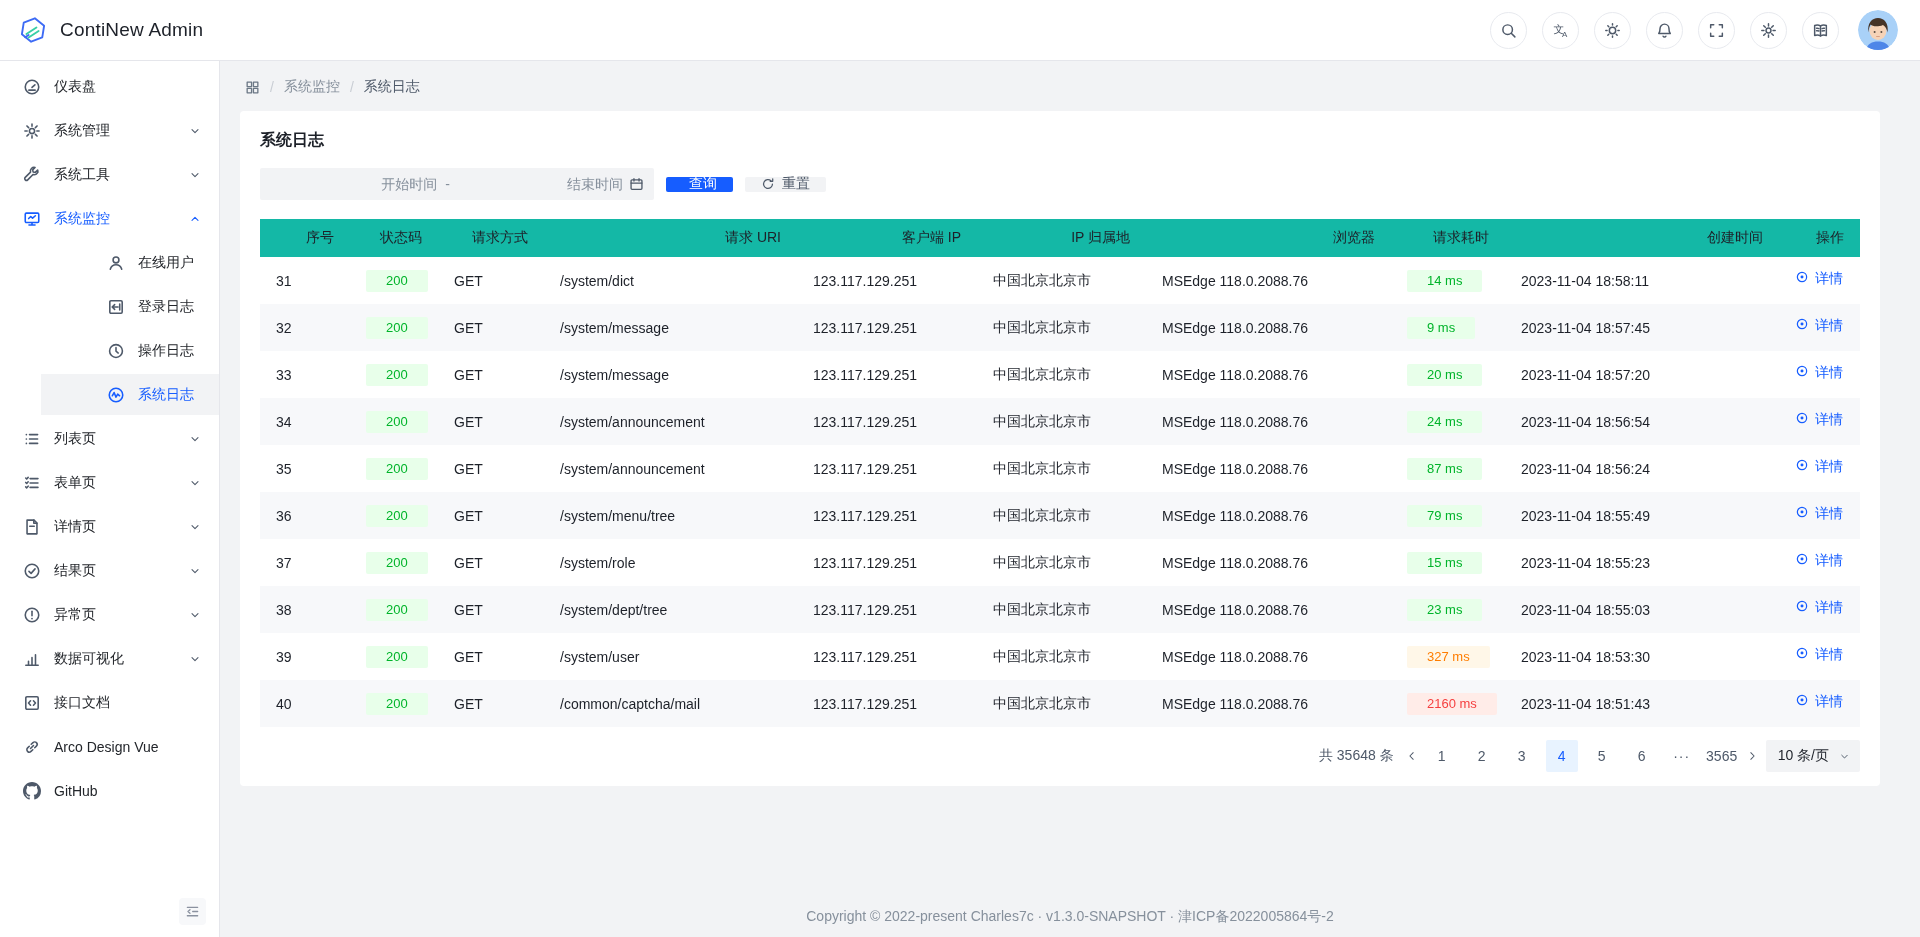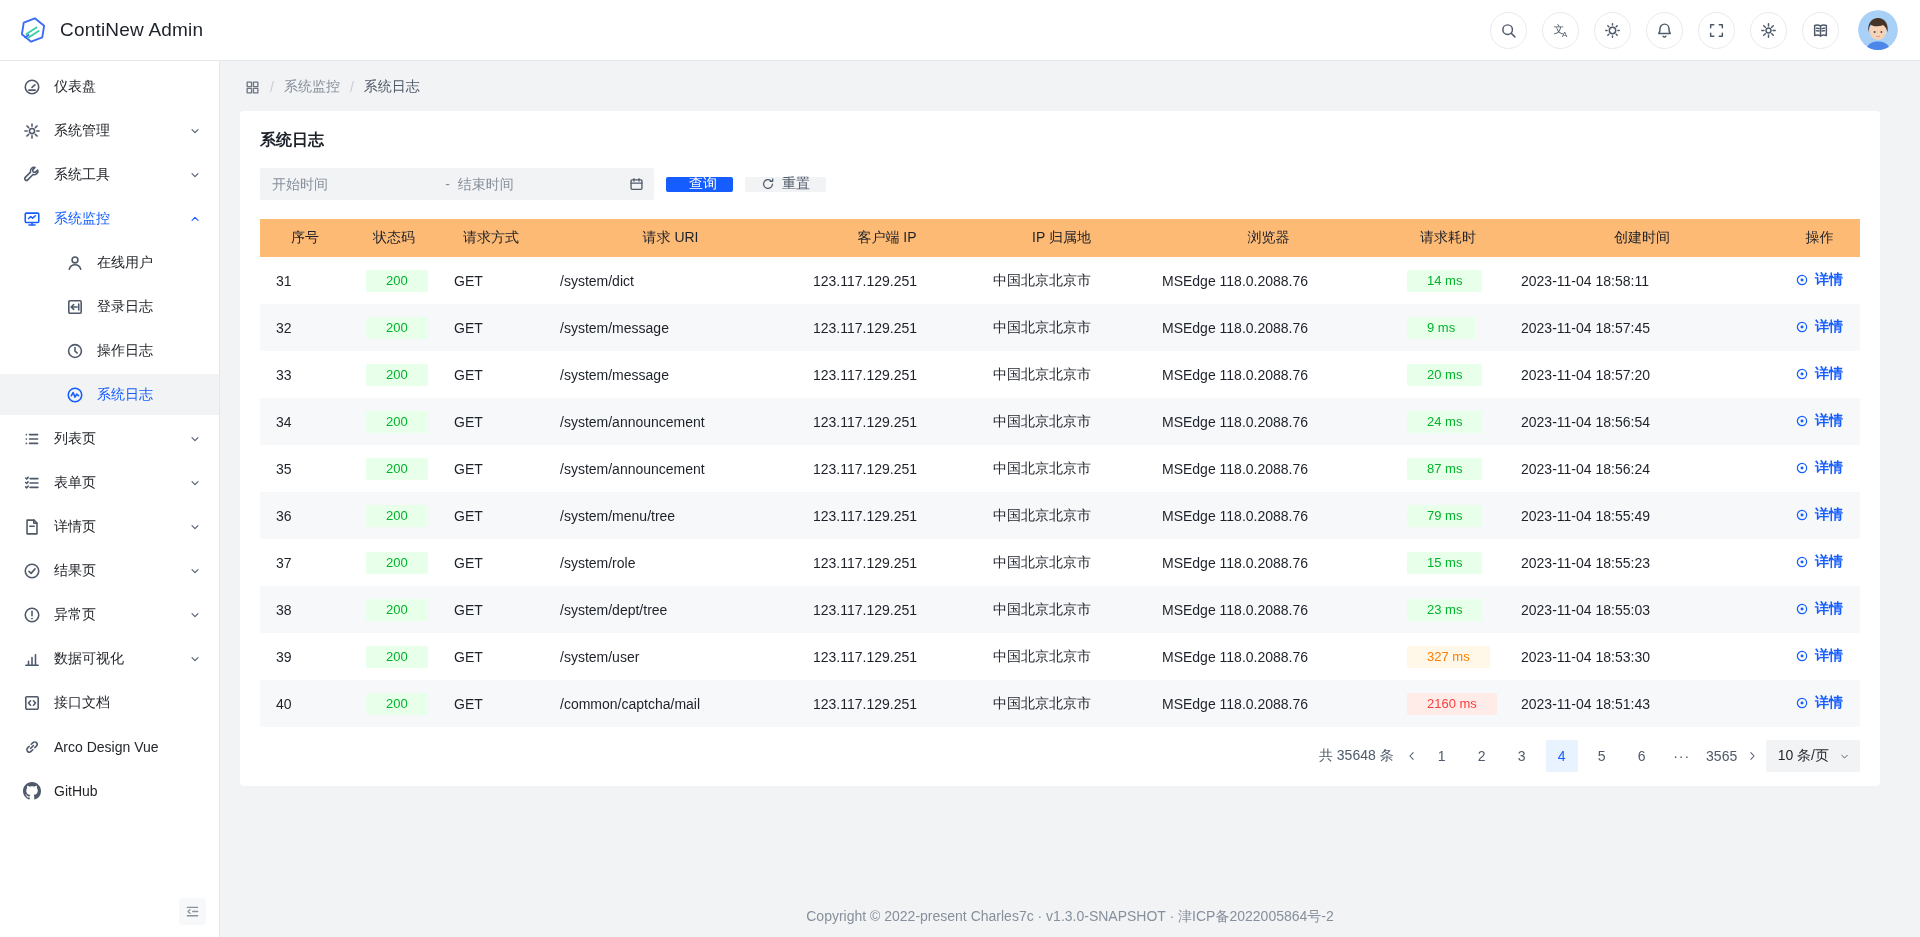--- a/index.html
+++ b/index.html
@@ -17,61 +17,61 @@
   .avatar { width:40px; height:40px; border-radius:50%; overflow:hidden; cursor:pointer; margin-left:4px; }
 
   
   .sidebar { position:absolute; top:55px; left:0; bottom:0; width:220px; background:#fff; border-right:1px solid #e5e6eb; padding-top:8px; z-index:10; }
   .menu-item { height:41px; margin:3px 0; display:flex; align-items:center; padding:0 18px 0 23px; cursor:pointer; color:#23262b; }
   .menu-item .menu-icon { width:18px; height:18px; margin-right:13px; color:#4e5969; flex:none; }
   .menu-item .menu-icon svg { width:18px; height:18px; }
   .menu-item .menu-label { flex:1; white-space:nowrap; overflow:hidden; }
   .menu-item .menu-chevron { width:12px; color:#4e5969; }
   .menu-item .menu-chevron svg { width:12px; height:12px; }
-  .menu-item.sub { padding-left:66px; }
+  .menu-item.sub { padding-left:66px;margin-left:41px; }
   .menu-item.parent-active, .menu-item.parent-active .menu-icon, .menu-item.parent-active .menu-chevron { color:#165dff; }
   .menu-item.selected { background:#f2f3f5; color:#165dff; }
   .menu-item.selected .menu-icon { color:#165dff; }
   .collapse-btn { position:absolute; right:13px; bottom:12px; width:27px; height:27px; border-radius:4px; background:#f7f8fa; display:flex; align-items:center; justify-content:center; color:#8a919f; cursor:pointer; }
   .collapse-btn svg { width:15px; height:15px; }
 
   
   .main { position:absolute; top:61px; left:220px; right:0; bottom:0; background:#f2f3f5; }
   .breadcrumb { display:flex; align-items:center; gap:10px; padding:17px 25px 15px 25px; color:#86909c; }
   .breadcrumb .bc-icon { width:15px; height:15px; color:#6b7785; }
   .breadcrumb .bc-icon svg { width:15px; height:15px; }
   .bc-sep { color:#c9cdd4; }
   .bc-item { color:#86909c; cursor:pointer; }
   .bc-item.current { color:#4e5969; cursor:default; }
 
   .card { background:#fff; border-radius:4px; margin:0 40px 0 20px; padding:19px 20px 14px 20px; }
   .page-title { font-size:16px; font-weight:600; color:#1d2129; margin-bottom:17px; }
 
   .filter-row { display:flex; align-items:center; gap:12px; margin-bottom:19px; }
   .range-picker { width:394px; height:32px; background:#f2f3f5; border-radius:2px; display:flex; align-items:center; padding:0 10px 0 12px; color:#86909c; }
-  .range-picker input { flex:1; min-width:0; border:none; outline:none; background:transparent; font:inherit; color:#4e5969; }
+  .range-picker input { flex:1; min-width:0; border:none; outline:none; background:transparent; font:inherit; color:#4e5969;text-align:right; }
   .range-picker input::placeholder { color:#86909c; }
   .range-sep { padding:0 8px; color:#86909c; }
   .range-picker .cal-icon { color:#4e5969; margin-left:6px; cursor:pointer; }
   .range-picker .cal-icon svg { width:15px; height:15px; }
   .btn { height:15px; border:none; border-radius:2px; padding:0 16px; font:inherit; display:flex; align-items:center; gap:7px; cursor:pointer; }
   .btn svg { width:14px; height:14px; }
   .btn-primary { background:#165dff; color:#fff; }
   .btn-secondary { background:#f2f3f5; color:#4e5969; }
 
   
   table { width:100%; border-collapse:collapse; table-layout:fixed; }
-  thead th { background:#fdba74; height:38px; font-weight:500; text-align:center; padding:0 16px; color:#1d2129; white-space:nowrap; overflow:hidden; }
+  thead th { background:#14b8a6; height:38px; font-weight:500; text-align:right; padding:0 16px; color:#1d2129; white-space:nowrap; overflow:hidden; }
   tbody td { height:47px; padding:0 16px; color:#1d2129; white-space:nowrap; overflow:hidden; }
   tbody tr:nth-child(even) { background:#f7f8fa; }
   .badge { display:inline-block; padding:2px 20px; border-radius:2px; font-size:13px; line-height:18px; }
   .badge.green { background:#e8ffea; color:#00b42a; }
   .badge.orange { background:#fff7e8; color:#ff7d00; }
   .badge.red { background:#ffece8; color:#f53f3f; }
-  .detail-link { color:#165dff; display:inline-flex; align-items:center; gap:6px; cursor:pointer; text-decoration:none;font-weight:bold; }
+  .detail-link { color:#165dff; display:inline-flex; gap:6px; cursor:pointer; text-decoration:none; }
   .detail-link .dicon svg { width:14px; height:14px; }
 
   
   .pagination { display:flex; align-items:center; justify-content:flex-end; gap:0; margin-top:13px; color:#4e5969; }
   .page-total { margin-right:4px; color:#4e5969; }
   .page-nav { width:28px; height:32px; display:flex; align-items:center; justify-content:center; color:#4e5969; cursor:pointer; }
   .page-nav svg { width:12px; height:12px; }
   .page-item { min-width:32px; height:32px; line-height:32px; text-align:center; border-radius:2px; cursor:pointer; color:#4e5969; }
   .page-item.active { background:#e8f3ff; color:#165dff; }
   .page-item.ellipsis { letter-spacing:1px; }

